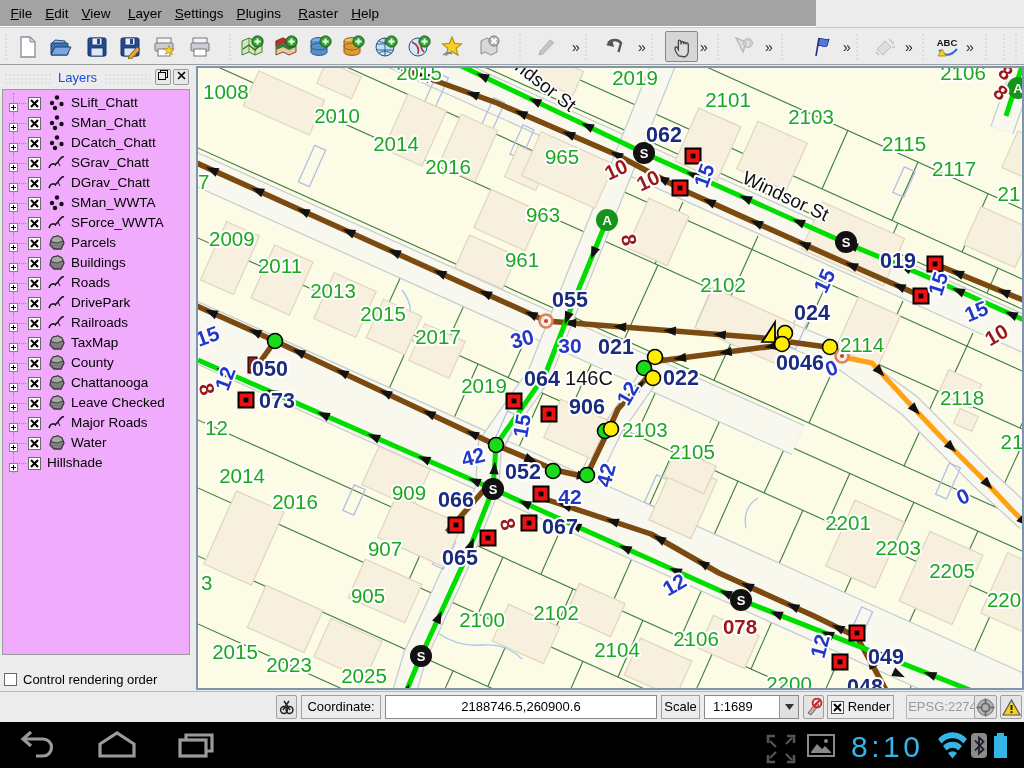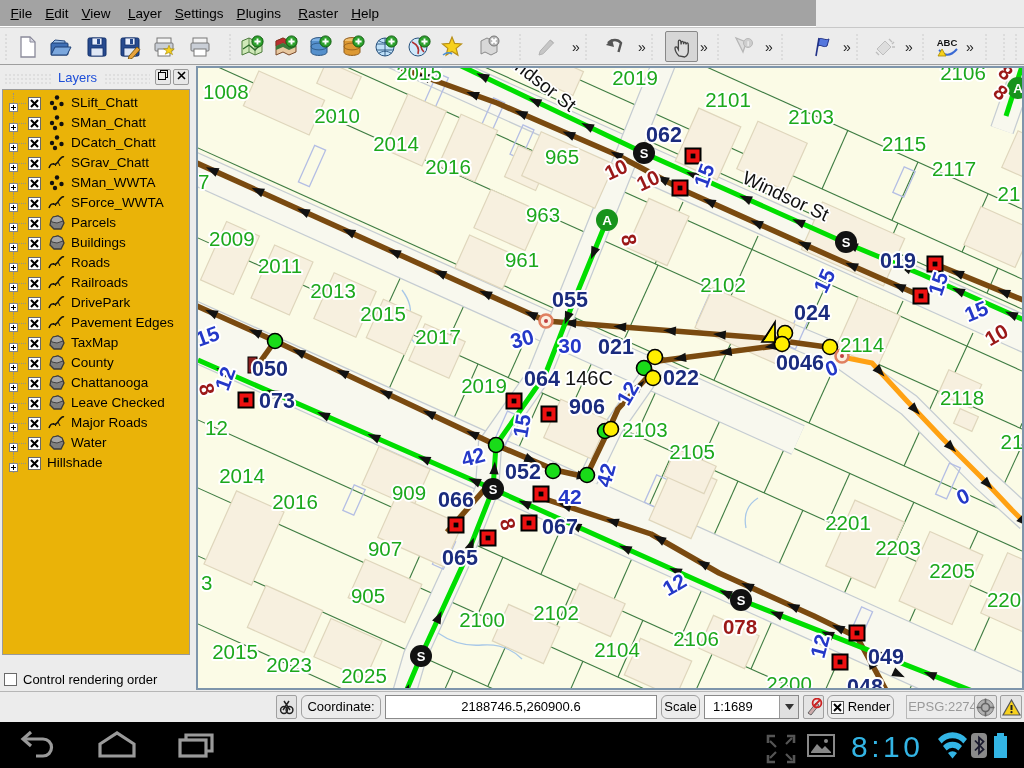--- a/index.html
+++ b/index.html
@@ -16,38 +16,38 @@
 .chev { position:absolute; top:11px; font-size:14px; color:#222; }
 .pressed { position:absolute; top:3px; width:33px; height:31px; background:#d6d6d6;
   border:1px solid #888; border-radius:2px; }
 .panel { position:absolute; left:0; top:65px; width:197px; height:624px; background:#ECECEC; }
 .ptitle { position:absolute; left:0; top:3px; width:197px; height:20px; }
 .ptitle .txt { position:absolute; left:58px; top:2px; font-size:13px; color:#1d4ed8;text-align:center; }
 .pdots { position:absolute; top:5px; height:11px;
   background-image:radial-gradient(#fff 0.5px,#b0b0b0 1px, transparent 1.2px); background-size:4px 4px; }
 .pbtn { position:absolute; top:1px; width:16px; height:16px; background:#e8e8e8;
   border:1px solid #9a9a9a; border-radius:2px; font-size:10px; text-align:center; line-height:14px; color:#000; }
-.ptree { position:absolute; left:2px; top:24px; width:188px; height:566px; background:#eab308;
+.ptree { position:absolute; left:2px; top:24px; width:188px; height:566px; background:#f0abfc;
   border:1px solid #9a9a9a; overflow:hidden; padding-top:3px; }
 .lrow { position:relative; height:20px; }
 .lrow::before { content:""; position:absolute; left:10px; top:0; height:20px; border-left:1px dotted #909090; }
 .lrow::after { content:""; position:absolute; left:11px; top:10px; width:12px; border-top:1px dotted #909090; }
 .exp { position:absolute; left:6px; top:5px; }
 .cb { position:absolute; left:25px; top:3px; }
 .lic { position:absolute; left:45px; top:1px; }
 .lname { position:absolute; left:68px; top:2px; font-size:13.5px; color:#000; }
 .ctlrow { position:absolute; left:4px; top:605px; width:190px; height:16px; }
 .ctlrow svg { vertical-align:-2px; }
 .ctlrow span { font-size:13px; margin-left:6px; color:#000; }
 .map { position:absolute; left:196px; top:66px; width:828px; height:624px;
   border:2px solid #7E95AB; background:#FBFBE6; }
 .mapinner { position:absolute; left:0; top:0; width:824px; height:620px; overflow:hidden; }
 .status { position:absolute; left:0; top:691px; width:1024px; height:31px; background:#ECECEC;
   border-top:1px solid #b6b6b6; }
-.slab, .sframe { position:absolute; top:3px; height:24px; border:1px solid #a0a0a0; border-radius:6px;
+.slab, .sframe { position:absolute; top:3px; height:24px; border:1px solid #a0a0a0; border-radius:0;
   background:#ECECEC; font-size:13px; color:#000; text-align:center; line-height:22px; }
 .sframe { display:flex; align-items:center; justify-content:center; }
 .sbtn { position:absolute; top:3px; height:24px; border:1px solid #a0a0a0; border-radius:2px;
   background:#e4e4e4; display:flex; align-items:center; justify-content:center; }
 .sinput { position:absolute; top:3px; height:24px; border:1px solid #8a8a8a; background:#fff;
   font-size:13px; text-align:center; line-height:22px; color:#000; }
 .scombo { position:absolute; top:3px; height:24px; border:1px solid #8a8a8a; background:#fff;
   font-size:13px; color:#000; }
 .scombo > span:first-child { position:absolute; left:8px; top:3px; }
 .scombo .dd { position:absolute; right:0; top:0; width:19px; height:22px; background:#e0e0e0;
@@ -284,20 +284,35 @@
 <div class="lrow">
         <span class="exp"><svg width="9" height="9" viewBox="0 0 9 9">
             <rect x="0.5" y="0.5" width="8" height="8" fill="#fff" stroke="#848484"></rect>
             <path d="M2,4.5 H7 M4.5,2 V7" stroke="#000" stroke-width="1"></path>
           </svg></span>
         <span class="cb"><svg width="13" height="13" viewBox="0 0 13 13">
             <rect x="0.5" y="0.5" width="12" height="12" fill="#fff" stroke="#6a6a6a"></rect>
             <path d="M3,3 L10,10 M10,3 L3,10" stroke="#000" stroke-width="2.1"></path>
           </svg></span>
         <span class="lic"><svg width="17" height="17" viewBox="0 0 17 17">
+            <path d="M1,14 C4,6 6,13 9,9 S14,2 16,3" stroke="#111" stroke-width="1.5" fill="none"></path>
+            <path d="M5,9 l3,3 M10,8 l2,4" stroke="#111" stroke-width="1" fill="none"></path>
+          </svg></span>
+        <span class="lname">DGrav_Chatt</span>
+      </div>
+<div class="lrow">
+        <span class="exp"><svg width="9" height="9" viewBox="0 0 9 9">
+            <rect x="0.5" y="0.5" width="8" height="8" fill="#fff" stroke="#848484"></rect>
+            <path d="M2,4.5 H7 M4.5,2 V7" stroke="#000" stroke-width="1"></path>
+          </svg></span>
+        <span class="cb"><svg width="13" height="13" viewBox="0 0 13 13">
+            <rect x="0.5" y="0.5" width="12" height="12" fill="#fff" stroke="#6a6a6a"></rect>
+            <path d="M3,3 L10,10 M10,3 L3,10" stroke="#000" stroke-width="2.1"></path>
+          </svg></span>
+        <span class="lic"><svg width="17" height="17" viewBox="0 0 17 17">
             <g fill="#111">
               <circle cx="4" cy="9" r="2.2"></circle>
               <circle cx="9" cy="3.5" r="2.2"></circle>
               <circle cx="13.5" cy="10" r="2.2"></circle>
               <circle cx="7" cy="14" r="2.2"></circle>
             </g>
           </svg></span>
         <span class="lname">SMan_WWTA</span>
       </div>
 <div class="lrow">
@@ -366,51 +381,36 @@
             <path d="M2,4.5 H7 M4.5,2 V7" stroke="#000" stroke-width="1"></path>
           </svg></span>
         <span class="cb"><svg width="13" height="13" viewBox="0 0 13 13">
             <rect x="0.5" y="0.5" width="12" height="12" fill="#fff" stroke="#6a6a6a"></rect>
             <path d="M3,3 L10,10 M10,3 L3,10" stroke="#000" stroke-width="2.1"></path>
           </svg></span>
         <span class="lic"><svg width="17" height="17" viewBox="0 0 17 17">
             <path d="M1,14 C4,6 6,13 9,9 S14,2 16,3" stroke="#111" stroke-width="1.5" fill="none"></path>
             <path d="M5,9 l3,3 M10,8 l2,4" stroke="#111" stroke-width="1" fill="none"></path>
           </svg></span>
-        <span class="lname">Railroads</span>
+        <span class="lname">DrivePark</span>
       </div>
 <div class="lrow">
         <span class="exp"><svg width="9" height="9" viewBox="0 0 9 9">
             <rect x="0.5" y="0.5" width="8" height="8" fill="#fff" stroke="#848484"></rect>
             <path d="M2,4.5 H7 M4.5,2 V7" stroke="#000" stroke-width="1"></path>
           </svg></span>
         <span class="cb"><svg width="13" height="13" viewBox="0 0 13 13">
             <rect x="0.5" y="0.5" width="12" height="12" fill="#fff" stroke="#6a6a6a"></rect>
             <path d="M3,3 L10,10 M10,3 L3,10" stroke="#000" stroke-width="2.1"></path>
           </svg></span>
         <span class="lic"><svg width="17" height="17" viewBox="0 0 17 17">
             <path d="M1,14 C4,6 6,13 9,9 S14,2 16,3" stroke="#111" stroke-width="1.5" fill="none"></path>
             <path d="M5,9 l3,3 M10,8 l2,4" stroke="#111" stroke-width="1" fill="none"></path>
           </svg></span>
-        <span class="lname">DrivePark</span>
-      </div>
-<div class="lrow">
-        <span class="exp"><svg width="9" height="9" viewBox="0 0 9 9">
-            <rect x="0.5" y="0.5" width="8" height="8" fill="#fff" stroke="#848484"></rect>
-            <path d="M2,4.5 H7 M4.5,2 V7" stroke="#000" stroke-width="1"></path>
-          </svg></span>
-        <span class="cb"><svg width="13" height="13" viewBox="0 0 13 13">
-            <rect x="0.5" y="0.5" width="12" height="12" fill="#fff" stroke="#6a6a6a"></rect>
-            <path d="M3,3 L10,10 M10,3 L3,10" stroke="#000" stroke-width="2.1"></path>
-          </svg></span>
-        <span class="lic"><svg width="17" height="17" viewBox="0 0 17 17">
-            <path d="M1,14 C4,6 6,13 9,9 S14,2 16,3" stroke="#111" stroke-width="1.5" fill="none"></path>
-            <path d="M5,9 l3,3 M10,8 l2,4" stroke="#111" stroke-width="1" fill="none"></path>
-          </svg></span>
-        <span class="lname">Pavement Edges</span>
+        <span class="lname">Railroads</span>
       </div>
 <div class="lrow">
         <span class="exp"><svg width="9" height="9" viewBox="0 0 9 9">
             <rect x="0.5" y="0.5" width="8" height="8" fill="#fff" stroke="#848484"></rect>
             <path d="M2,4.5 H7 M4.5,2 V7" stroke="#000" stroke-width="1"></path>
           </svg></span>
         <span class="cb"><svg width="13" height="13" viewBox="0 0 13 13">
             <rect x="0.5" y="0.5" width="12" height="12" fill="#fff" stroke="#6a6a6a"></rect>
             <path d="M3,3 L10,10 M10,3 L3,10" stroke="#000" stroke-width="2.1"></path>
           </svg></span>

